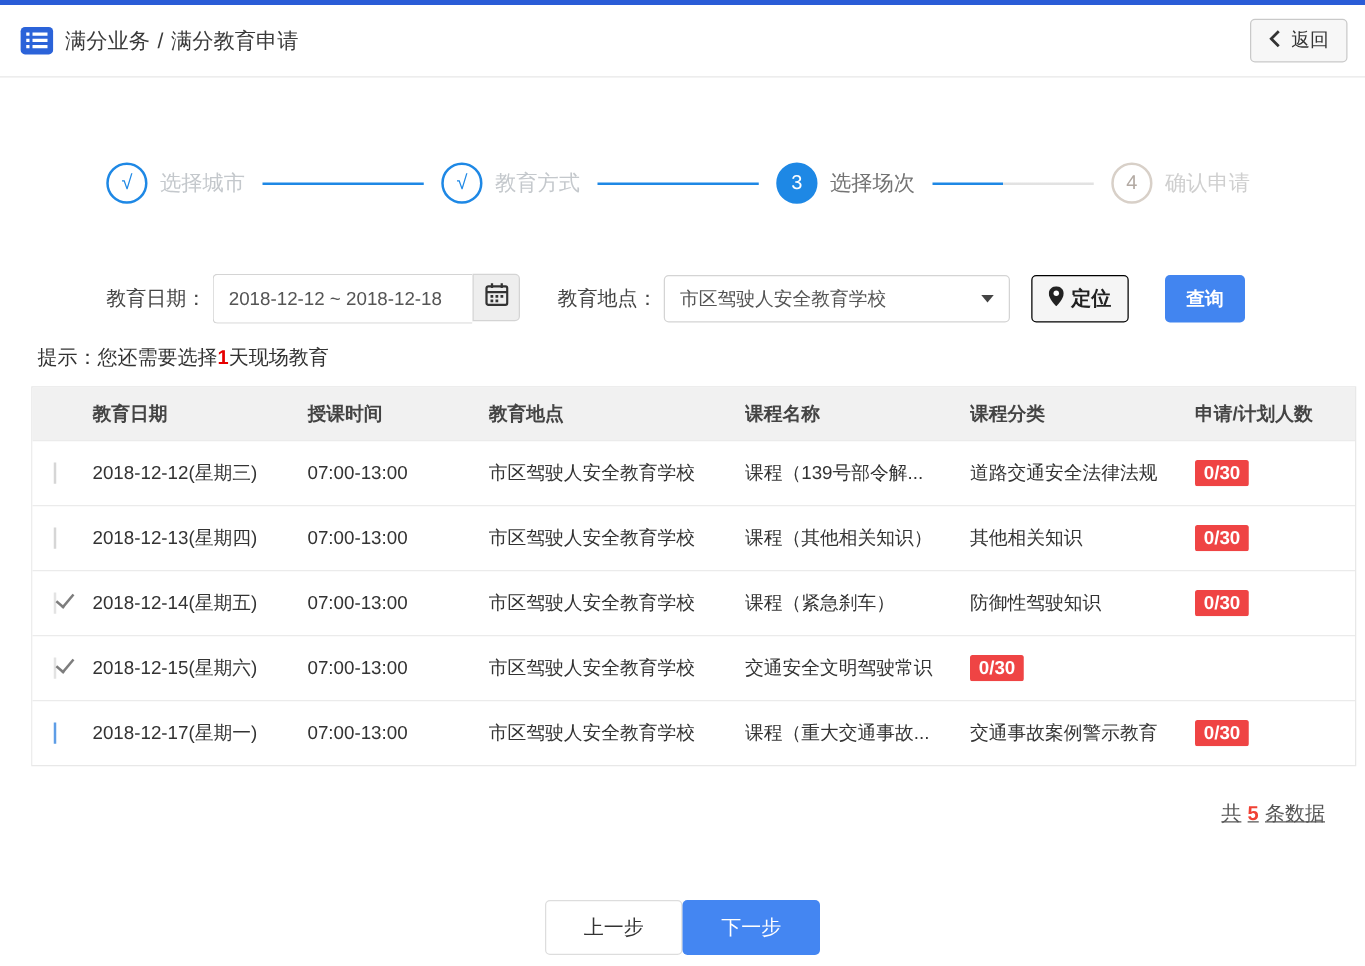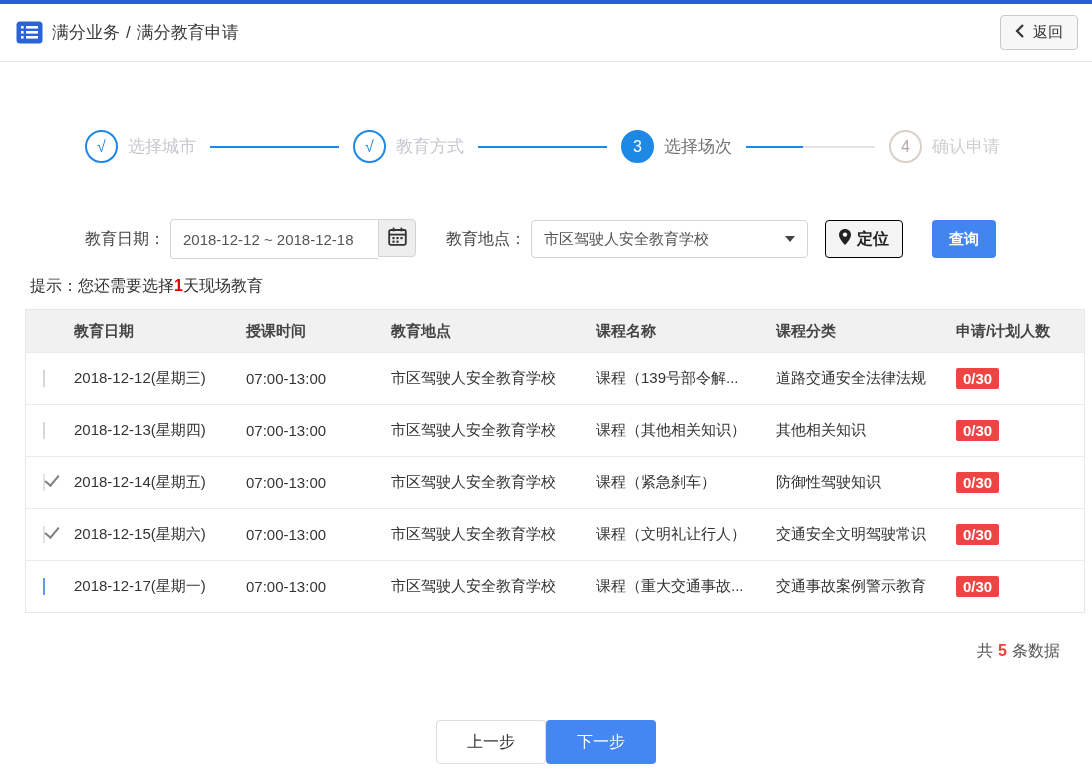--- a/index.html
+++ b/index.html
@@ -108,21 +108,21 @@
     border: solid #7d7d7d; border-width: 0 2px 2px 0;
     transform: rotate(40deg);
   }
   .cb.highlight { border-color: #5e9de6; }
   .badge {
     display: inline-block; background: #ef4444; color: #fff;
     font-weight: bold; font-size: 15px; padding: 2px 7px; border-radius: 2px;
   }
 
   
-  .summary { text-align: right; margin: 28px 32px 0 0; font-size: 16px; color: #555; }
+  .summary { text-align: right; margin: 28px 32px 0 0; font-size: 16px; color: #555; text-decoration: underline; }
   .summary .cnt { color: #f04134; font-weight: bold; margin: 0 5px; }
 
   
   .footer { display: flex; justify-content: center; margin-top: 58px; }
   .prev-btn {
     width: 110px; height: 44px; background: #fff; border: 1px solid #ddd; border-radius: 4px;
     font-size: 16px; color: #333; cursor: pointer; font-family: inherit;
   }
   .next-btn {
     width: 110px; height: 44px; background: #4486f2; border: none; border-radius: 4px;
@@ -264,21 +264,20 @@
     <div class="cell">课程（紧急刹车）</div>
     <div class="cell">防御性驾驶知识</div>
     <div class="cell"><span class="badge">0/30</span></div>
   </div>
 
   <div class="trow tbody-row">
     <div class="cell"><span class="cb checked"></span></div>
     <div class="cell">2018-12-15(星期六)</div>
     <div class="cell">07:00-13:00</div>
     <div class="cell">市区驾驶人安全教育学校</div>
-    <div class="cell">课程（文明礼让行人）</div>
     <div class="cell">交通安全文明驾驶常识</div>
     <div class="cell"><span class="badge">0/30</span></div>
   </div>
 
   <div class="trow tbody-row">
     <div class="cell"><span class="cb highlight"></span></div>
     <div class="cell">2018-12-17(星期一)</div>
     <div class="cell">07:00-13:00</div>
     <div class="cell">市区驾驶人安全教育学校</div>
     <div class="cell">课程（重大交通事故...</div>

